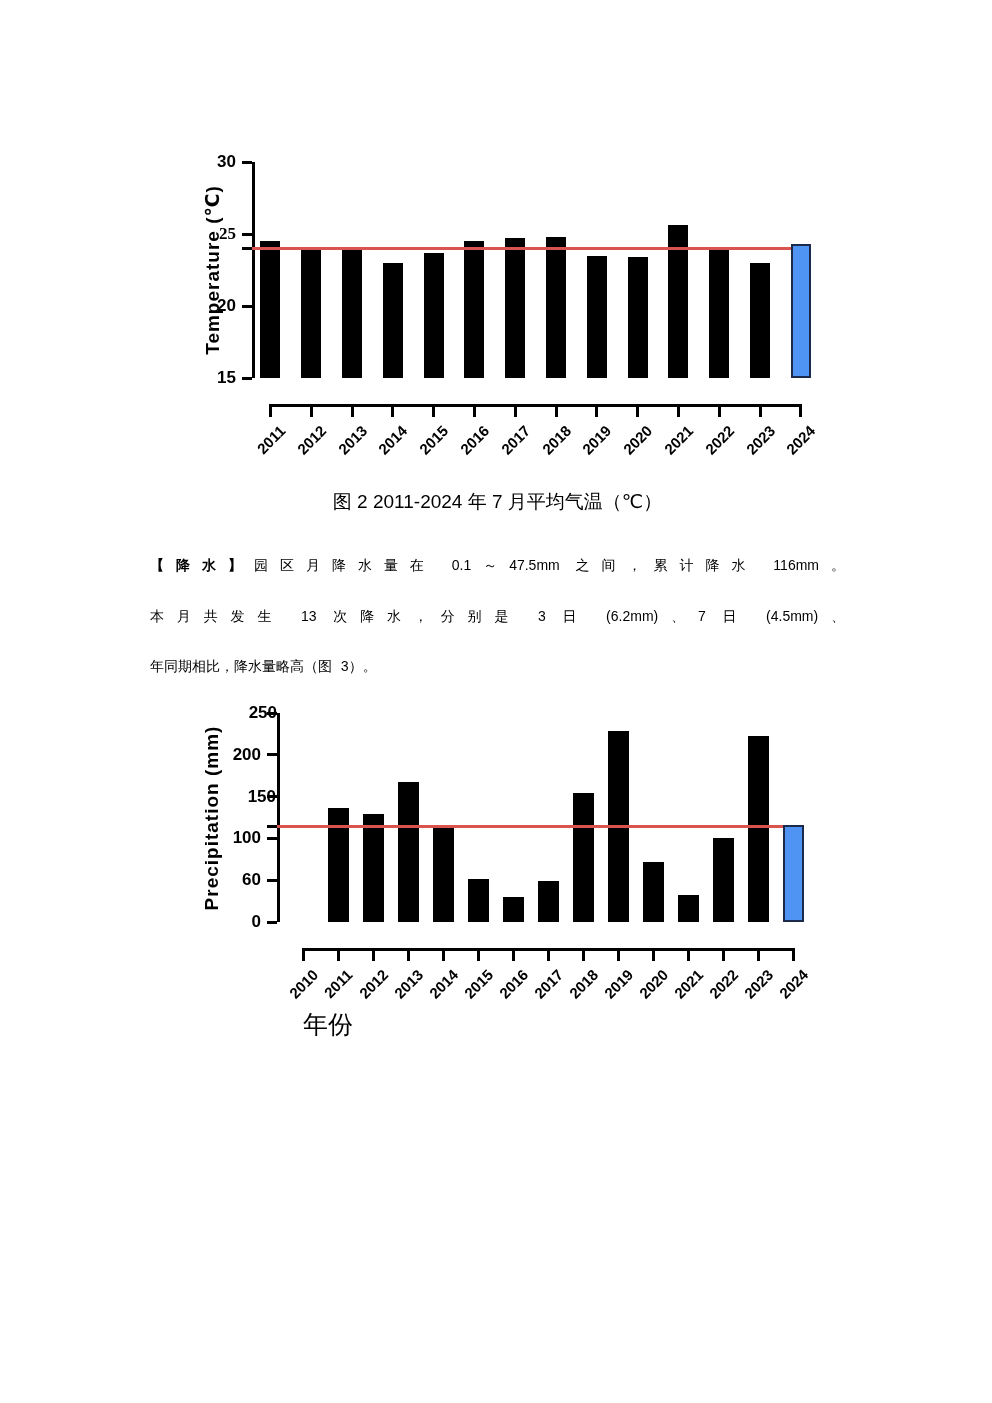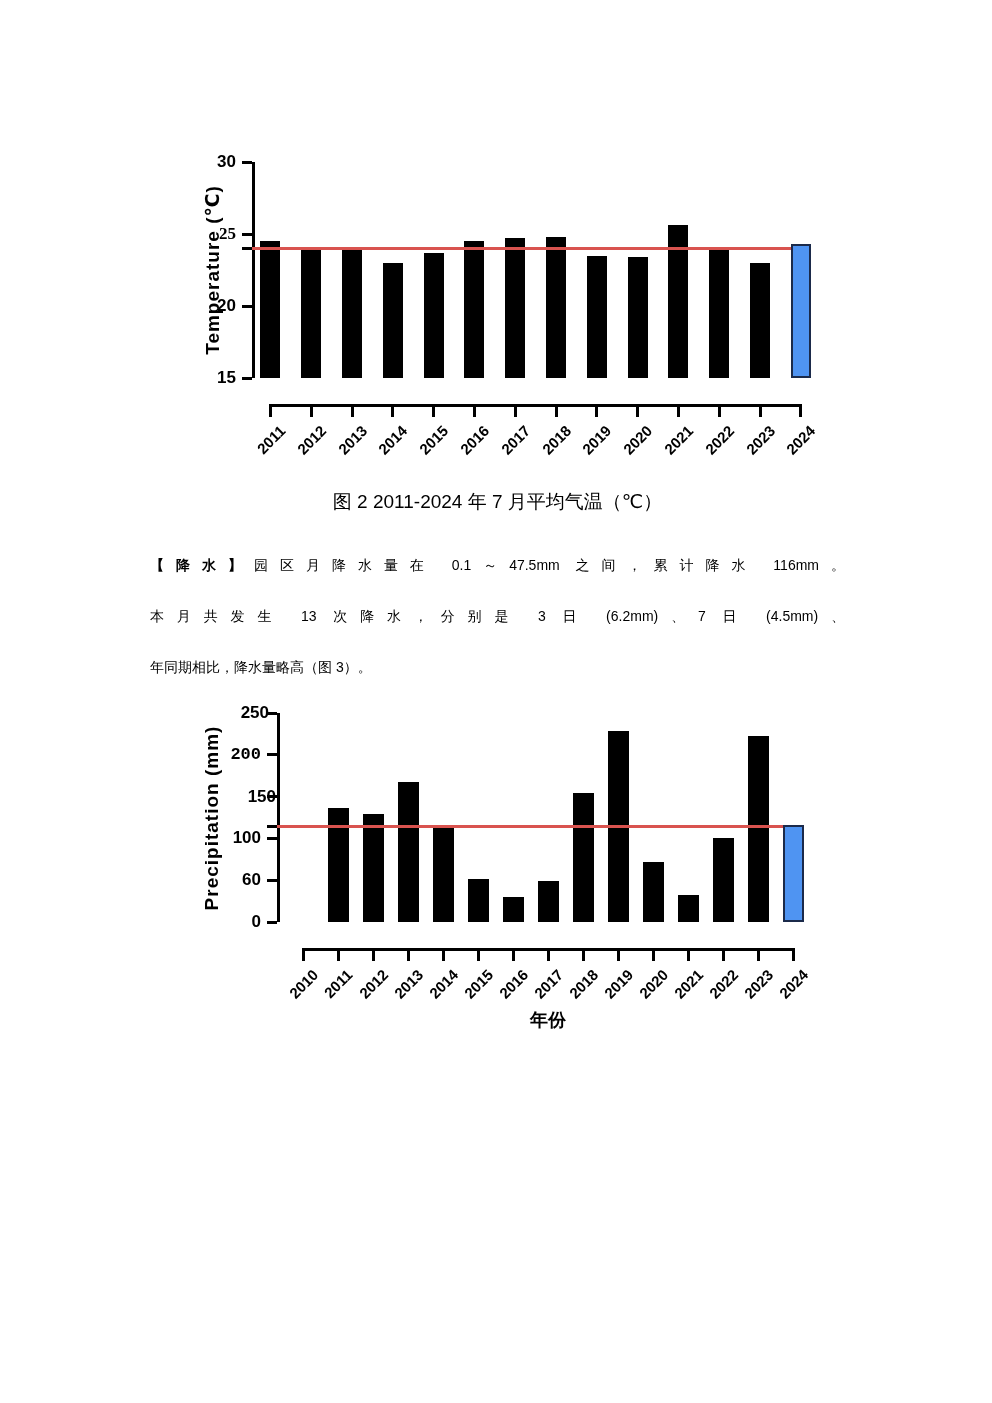--- a/index.html
+++ b/index.html
@@ -14,31 +14,31 @@
   .axis{background:#000;}
   .tick{background:#000;}
   .ytl{font-weight:bold;font-size:17px;text-align:right;height:22px;line-height:22px;}
   .bar{z-index:2;}
   .bar.hl{z-index:4;border:2px solid #1B2A4A;box-sizing:border-box;}
   .refline{z-index:3;}
   .ylab-wrap{width:0;height:0;}
   .ylab-wrap span{position:absolute;left:0;top:0;white-space:nowrap;font-weight:bold;font-size:19px;letter-spacing:1px;transform:translate(-50%,-50%) rotate(-90deg);}
   .xtl-wrap{width:0;height:0;}
   .xtl-wrap span{position:absolute;right:0;top:0;white-space:nowrap;font-weight:bold;font-size:15px;transform-origin:100% 0;transform:rotate(-45deg);}
-  .xax-title{font-weight:bold;font-size:18px;text-align:center;}
+  .xax-title{font-weight:normal;font-size:25px;}
 
   
   .caption{margin-left:150px;width:695px;text-align:center;font-size:19px;}
   .caption.c2{margin-top:14px;}
   .caption.c3{margin-top:23px;}
 
   
   .para{margin:25px 147px 0 150px;font-size:14px;}
   .para-line{height:51px;line-height:51px;text-align:justify;text-align-last:justify;}
-  .para-line.last{text-align-last:left;}
+  .para-line.last{text-align-last:left;font-family:Liberation Mono, monospace;}
   .bold{font-weight:bold;}
 </style>
 </head>
 <body>
 
 <div class="page">
 
   <div class="chart-figure chart-temp">
       <div class="axis" style="left: 82px; top: 32px; width: 3px; height: 216px; background: rgb(0, 0, 0);"></div>
       <div class="tick" style="left: 72px; top: 246.5px; width: 10px; height: 3px;"></div>
@@ -139,23 +139,23 @@
       <div class="axis" style="left: 107px; top: 20px; width: 3px; height: 209px; background: rgb(0, 0, 0);"></div>
       <div class="tick" style="left: 97px; top: 227.5px; width: 10px; height: 3px;"></div>
       <div class="ytl" style="left: 0px; top: 218px; width: 91px;">0</div>
       <div class="tick" style="left: 97px; top: 185.7px; width: 10px; height: 3px;"></div>
       <div class="ytl" style="left: 0px; top: 176.2px; width: 91px;">60</div>
       <div class="tick" style="left: 97px; top: 143.9px; width: 10px; height: 3px;"></div>
       <div class="ytl" style="left: 0px; top: 134.4px; width: 91px;">100</div>
       <div class="tick" style="left: 97px; top: 102.1px; width: 10px; height: 3px;"></div>
       <div class="ytl" style="left: 15px; top: 92.6px; width: 91px;">150</div>
       <div class="tick" style="left: 97px; top: 60.3px; width: 10px; height: 3px;"></div>
-      <div class="ytl" style="left: 0px; top: 50.8px; width: 91px; font-family: Liberation Mono, monospace;">200</div>
+      <div class="ytl" style="left: 0px; top: 50.8px; width: 91px;">200</div>
       <div class="tick" style="left: 97px; top: 18.5px; width: 10px; height: 3px;"></div>
-      <div class="ytl" style="left: 8px; top: 9px; width: 91px;">250</div>
+      <div class="ytl" style="left: 16px; top: 9px; width: 91px;">250</div>
       <div class="tick" style="left: 97px; top: 132.196px; width: 10px; height: 3px;"></div>
       <div class="ylab-wrap" style="left: 42px; top: 124.5px;">
         <span>Precipitation (mm)</span>
       </div>
       <div class="bar" style="left: 157.5px; top: 115.304px; width: 21px; height: 113.696px; background: rgb(0, 0, 0);"></div>
       <div class="bar" style="left: 192.5px; top: 121.156px; width: 21px; height: 107.844px; background: rgb(0, 0, 0);"></div>
       <div class="bar" style="left: 227.5px; top: 89.388px; width: 21px; height: 139.612px; background: rgb(0, 0, 0);"></div>
       <div class="bar" style="left: 262.5px; top: 133.696px; width: 21px; height: 95.304px; background: rgb(0, 0, 0);"></div>
       <div class="bar" style="left: 297.5px; top: 185.528px; width: 21px; height: 43.472px; background: rgb(0, 0, 0);"></div>
       <div class="bar" style="left: 332.5px; top: 203.92px; width: 21px; height: 25.08px; background: rgb(0, 0, 0);"></div>

